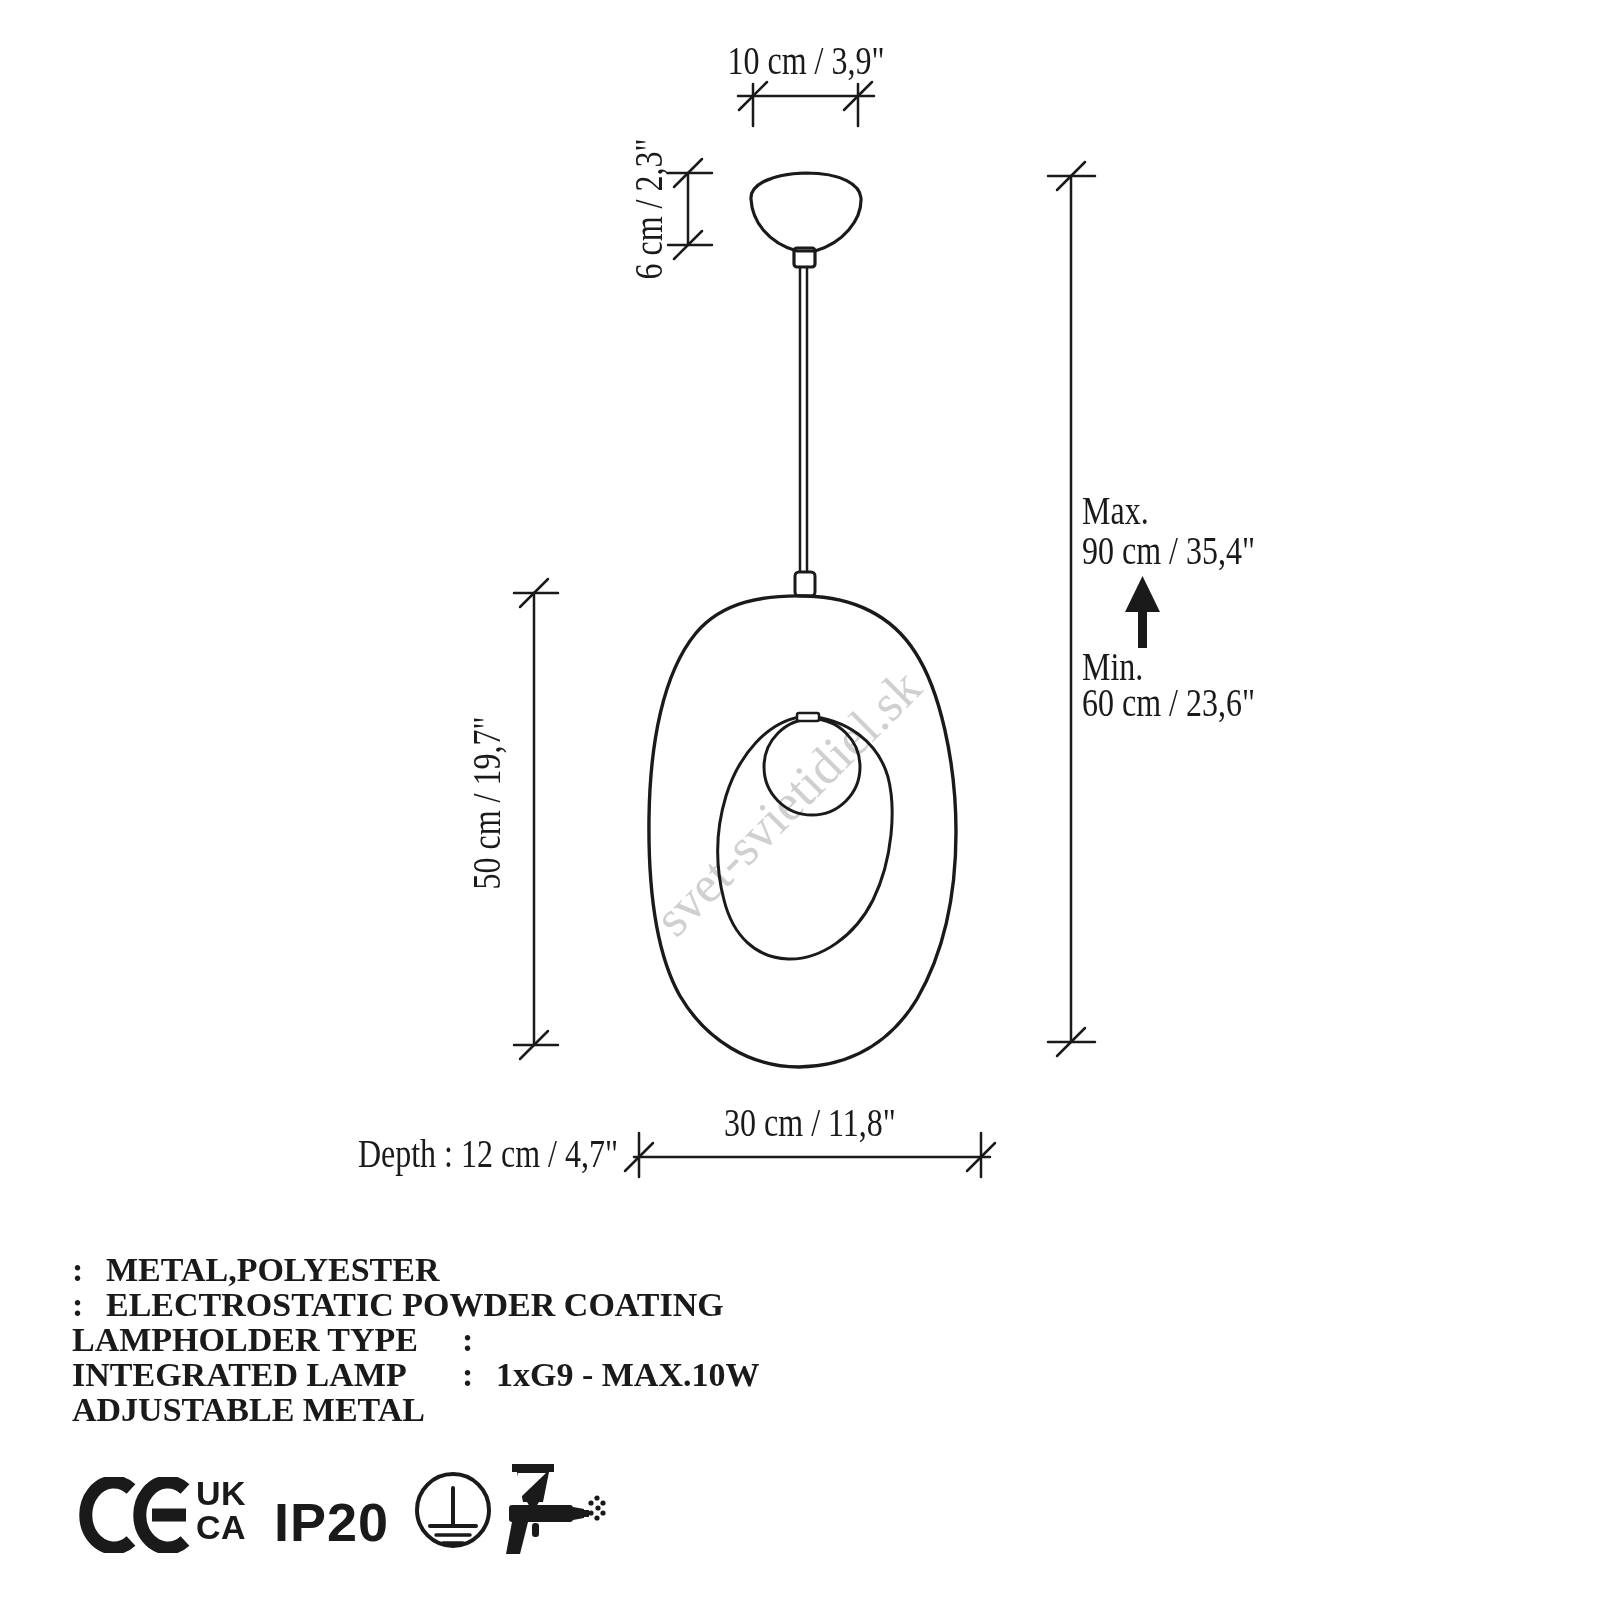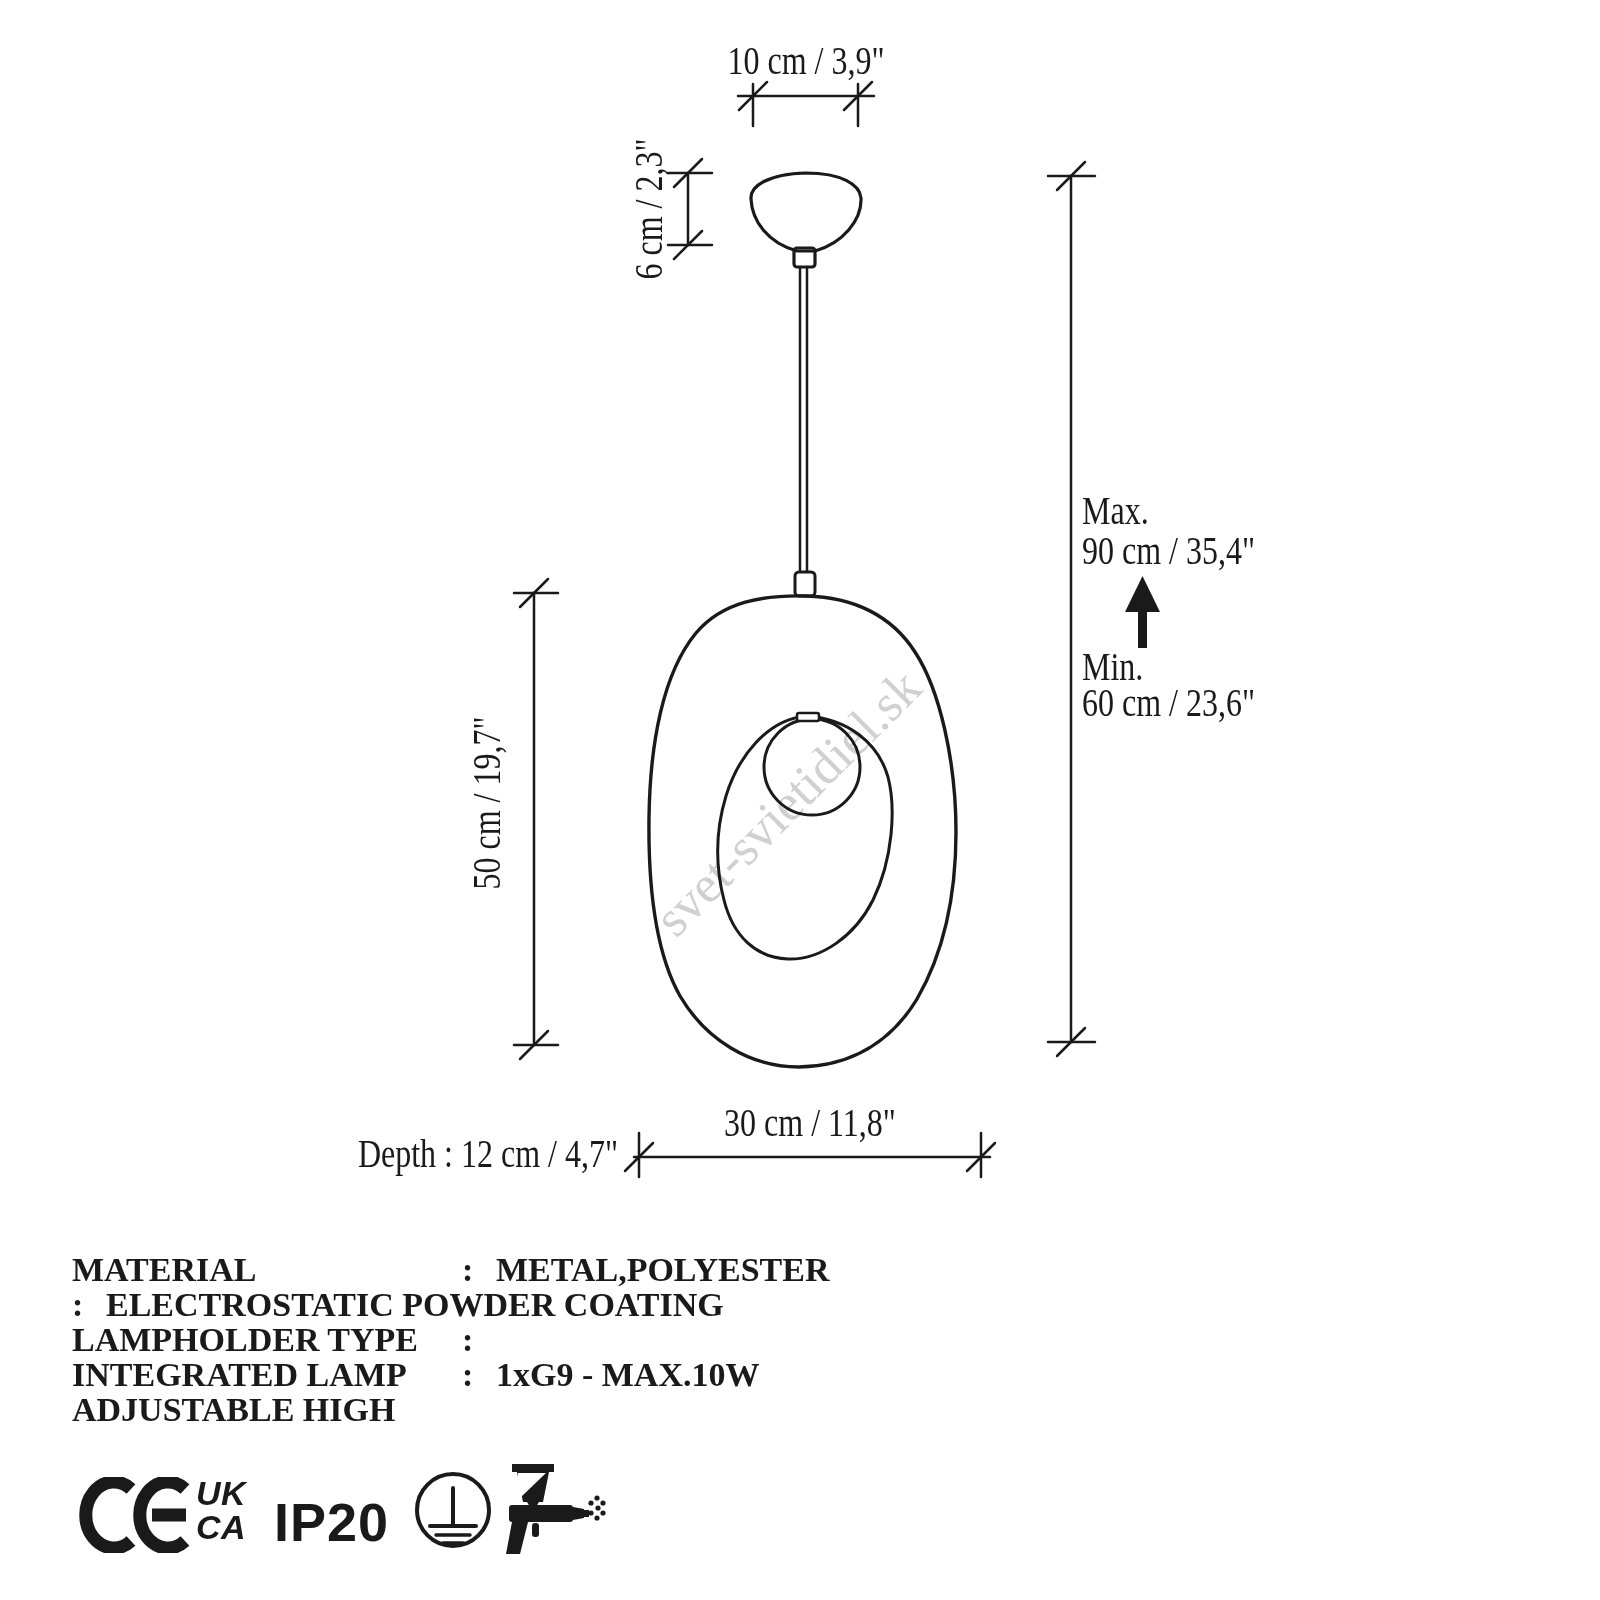--- a/index.html
+++ b/index.html
@@ -28,21 +28,21 @@
     letter-spacing:0px;white-space:nowrap;
   }
   .spec-label{width:390px;flex:0 0 390px;}
   .spec-colon{width:34px;flex:0 0 34px;}
   .spec-value{flex:1;}
   
   .cert-item{position:absolute;}
   .ukca{
     left:196px;top:1476px;
     font-family:"Liberation Sans",sans-serif;font-weight:800;
-    font-size:34px;line-height:34px;letter-spacing:.5px;color:#1a1a1a;font-style:italic;
+    font-size:34px;line-height:34px;letter-spacing:.5px;color:#1a1a1a;
   }
   .ip20{
     left:274px;top:1494px;
     font-family:"Liberation Sans",sans-serif;font-weight:bold;
     font-size:54px;line-height:56px;letter-spacing:1px;color:#1a1a1a;text-align:center;
   }
 </style>
 </head>
 <body>
 
@@ -136,39 +136,38 @@
         <line x1="625" y1="1171" x2="653" y2="1143"></line>
         <line x1="967" y1="1171" x2="995" y2="1143"></line>
         <text class="dim-text" transform="translate(810 1136) scale(0.8 1)" text-anchor="middle" stroke="none" fill="#1a1a1a">30 cm / 11,8"</text>
         <text class="dim-text" transform="translate(618 1167) scale(0.8 1)" text-anchor="end" stroke="none" fill="#1a1a1a">Depth : 12 cm / 4,7"</text>
       </g>
     </g>
   </svg>
 
   <div class="spec-table">
     <div class="spec-row">
-      <span class="spec-label">MATERIAL</span>
       <span class="spec-colon">:</span>
       <span class="spec-value">METAL,POLYESTER</span>
     </div>
     <div class="spec-row">
       <span class="spec-colon">:</span>
       <span class="spec-value">ELECTROSTATIC POWDER COATING</span>
     </div>
     <div class="spec-row">
       <span class="spec-label">LAMPHOLDER TYPE</span>
       <span class="spec-colon">:</span>
     </div>
     <div class="spec-row">
       <span class="spec-label">INTEGRATED LAMP</span>
       <span class="spec-colon">:</span>
       <span class="spec-value">1xG9 - MAX.10W</span>
     </div>
     <div class="spec-row">
-      <span class="spec-label">ADJUSTABLE HIGH</span>
+      <span class="spec-label">ADJUSTABLE METAL</span>
     </div>
   </div>
 
   <svg class="cert-item" style="left:78px;top:1477px" width="114" height="76" viewBox="0 0 114 76">
     <g stroke="#1a1a1a" stroke-width="13" fill="none">
       <path d="M 53 12 A 28 33 0 1 0 53 64"></path>
       <path d="M 107 12 A 28 33 0 1 0 107 64"></path>
       <line x1="74" y1="38" x2="108" y2="38"></line>
     </g>
   </svg>

